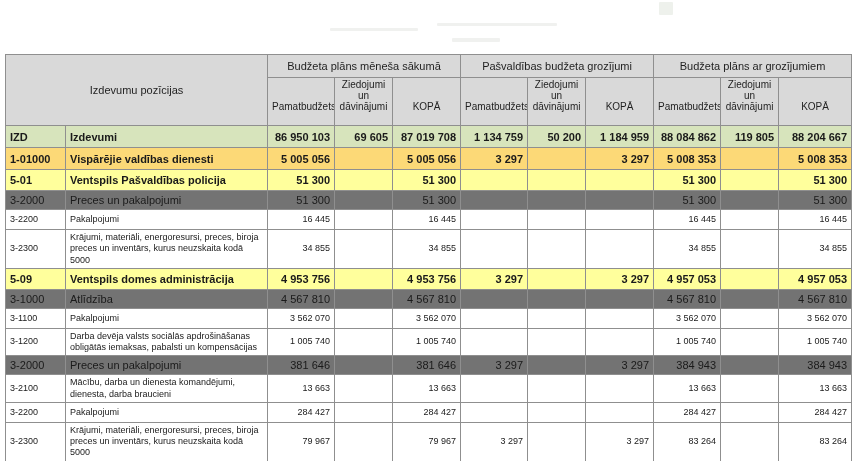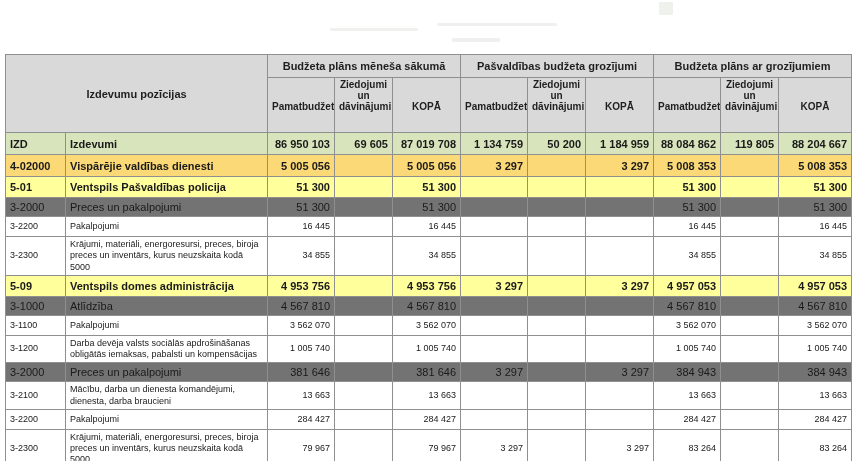--- a/index.html
+++ b/index.html
@@ -17,23 +17,23 @@
   .table-wrap{position:absolute;left:5px;top:54px;width:846px;}
   table{
     border-collapse:collapse;table-layout:fixed;width:846px;
     font-family:"Liberation Sans", sans-serif;
   }
   th,td{
     border:1px solid var(--grid,#8f8f8f);
     overflow:hidden;padding:1px 4px;vertical-align:middle;
   }
   
-  thead th{background:var(--header-bg,#d9d9d9);font-weight:bold;color:#1f1f1f;}
+  thead th{background:var(--header-bg,#d9d9d9);font-weight:normal;color:#1f1f1f;}
   .hdr-group th{height:20px;font-size:11px;text-align:center;}
-  .hdr-cols th{height:25px;font-size:10px;text-align:center;vertical-align:bottom;padding-bottom:20px;line-height:1.1;}
+  .hdr-cols th{height:25px;font-size:10px;text-align:center;vertical-align:bottom;padding-bottom:13px;line-height:1.1;}
   th.corner{font-size:11px;text-align:center;vertical-align:middle;}
   
   td.code{text-align:left;margin-left:17px;}
   td.name{text-align:left;}
   td.num{text-align:right;}
   tr.row-total td{background:var(--total-bg,#d7e4bc);font-weight:bold;font-size:11px;height:19px;}
   tr.row-gold td{background:var(--gold-bg,#fcd977);font-weight:bold;font-size:11px;height:19px;}
   tr.row-yellow td{background:var(--yellow-bg,#ffff9c);font-weight:bold;font-size:11px;height:18px;}
   tr.row-l1 td{background:#737373;font-size:11px;height:16px;}
   tr.row-l2 td{background:#ffffff;font-size:9px;height:15px;line-height:1.25;}
@@ -89,21 +89,21 @@
           <td class="num">69 605</td>
           <td class="num">87 019 708</td>
           <td class="num">1 134 759</td>
           <td class="num">50 200</td>
           <td class="num">1 184 959</td>
           <td class="num">88 084 862</td>
           <td class="num">119 805</td>
           <td class="num">88 204 667</td>
         </tr>
         <tr class="row-gold">
-          <td class="code">4-02000</td>
+          <td class="code">1-01000</td>
           <td class="name">Vispārējie valdības dienesti</td>
           <td class="num">5 005 056</td>
           <td class="num"></td>
           <td class="num">5 005 056</td>
           <td class="num">3 297</td>
           <td class="num"></td>
           <td class="num">3 297</td>
           <td class="num">5 008 353</td>
           <td class="num"></td>
           <td class="num">5 008 353</td>

